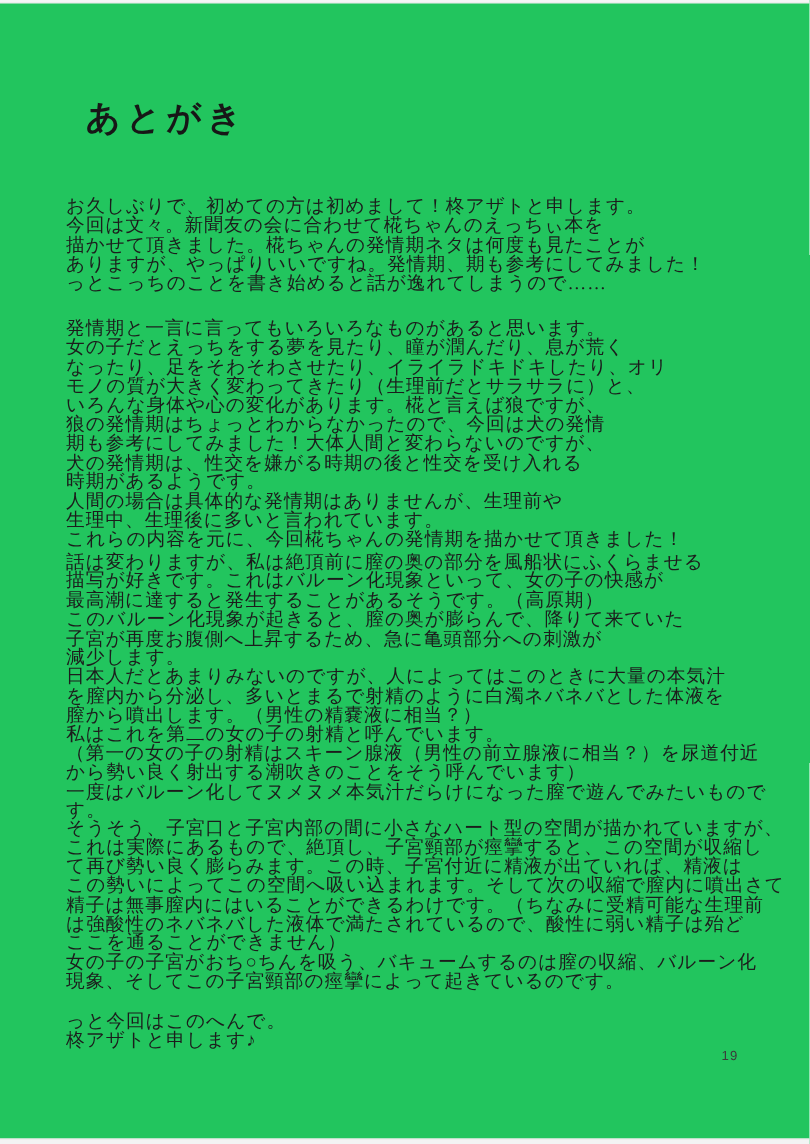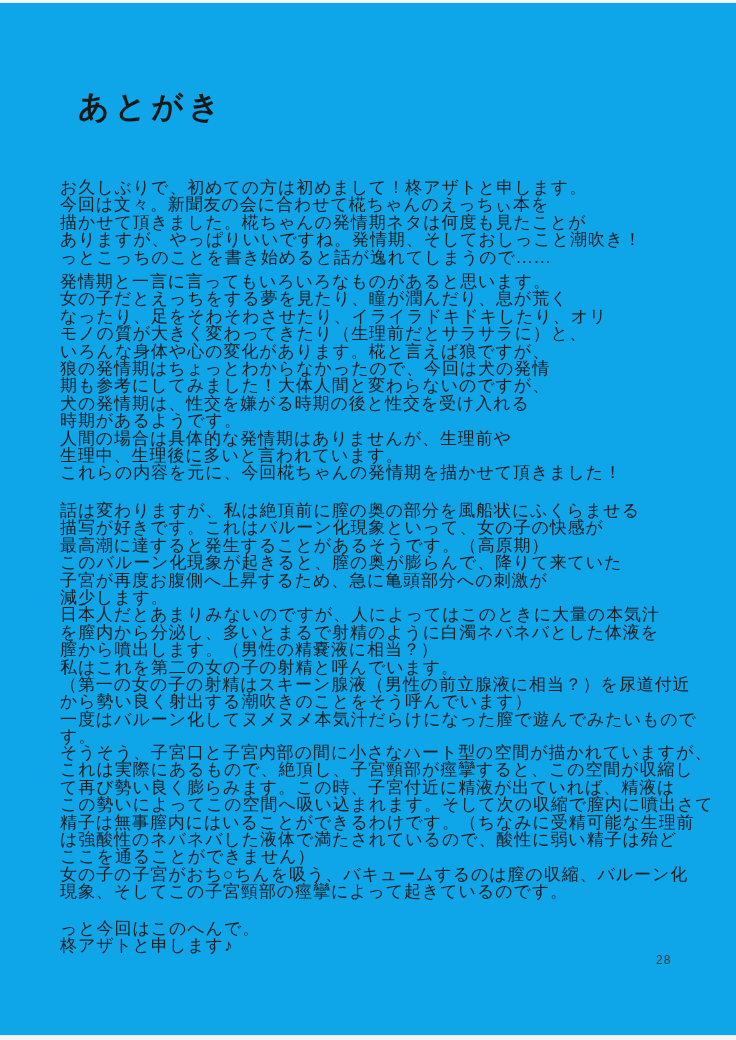--- a/index.html
+++ b/index.html
@@ -4,21 +4,21 @@
 <style>
   * { margin: 0; padding: 0; box-sizing: border-box; }
   html, body {
     width: 736px; height: 1040px;
     background: #ffffff;
     overflow: hidden;
   }
   .page {
     position: relative;
     width: 736px; height: 1040px;
-    background: #0ea5e9;
+    background: #22c55e;
     font-family: "Liberation Serif", "DejaVu Serif", serif;
     color: #1e1e1e;
   }
   .scan-edge-top {
     position: absolute; top: 0; left: 0; right: 0;
     height: 3px;
     background: #f5f5f5;
     border-bottom: 1px solid #ececec;
   }
   .scan-edge-bottom {
@@ -42,21 +42,21 @@
     width: 672px;
     font-size: 17px;
     line-height: 17.4px;
     letter-spacing: 0.9px;
     white-space: pre-line;
     font-weight: 500;
     color: #1c1c1c;
     text-align: left;
   }
   .para-1 { top: 179px; }
-  .para-2 { top: 273px; }
+  .para-2 { top: 290px; }
   .para-3 { top: 502px; }
   .para-4 { top: 744px; }
   .para-5 { top: 920px; }
   .page-number {
     position: absolute;
     left: 656px; top: 953px;
     font-family: "Liberation Sans", "DejaVu Sans", sans-serif;
     font-size: 12px;
     letter-spacing: 1px;
     color: #3b3b3b;
@@ -66,21 +66,21 @@
 <body>
 
 <div class="page">
   <div class="scan-edge-top"></div>
 
   <h1 class="title">あとがき</h1>
 
   <div class="para para-1">お久しぶりで、初めての方は初めまして！柊アザトと申します。
 今回は文々。新聞友の会に合わせて椛ちゃんのえっちぃ本を
 描かせて頂きました。椛ちゃんの発情期ネタは何度も見たことが
-ありますが、やっぱりいいですね。発情期、そしておしっこと潮吹き！
+ありますが、やっぱりいいですね。発情期、期も参考にしてみました！
 っとこっちのことを書き始めると話が逸れてしまうので……</div>
 
   <div class="para para-2">発情期と一言に言ってもいろいろなものがあると思います。
 女の子だとえっちをする夢を見たり、瞳が潤んだり、息が荒く
 なったり、足をそわそわさせたり、イライラドキドキしたり、オリ
 モノの質が大きく変わってきたり（生理前だとサラサラに）と、
 いろんな身体や心の変化があります。椛と言えば狼ですが、
 狼の発情期はちょっとわからなかったので、今回は犬の発情
 期も参考にしてみました！大体人間と変わらないのですが、
 犬の発情期は、性交を嫌がる時期の後と性交を受け入れる
@@ -109,16 +109,16 @@
 を膣内から分泌し、多いとまるで射精のように白濁ネバネバとした体液を
 膣から噴出します。（男性の精嚢液に相当？）
 私はこれを第二の女の子の射精と呼んでいます。
 （第一の女の子の射精はスキーン腺液（男性の前立腺液に相当？）を尿道付近
 から勢い良く射出する潮吹きのことをそう呼んでいます）
 一度はバルーン化してヌメヌメ本気汁だらけになった膣で遊んでみたいものです。</div>
 
   <div class="para para-5">っと今回はこのへんで。
 柊アザトと申します♪</div>
 
-  <div class="page-number">28</div>
+  <div class="page-number">19</div>
 
   <div class="scan-edge-bottom"></div>
 </div>
 
 </body></html>

